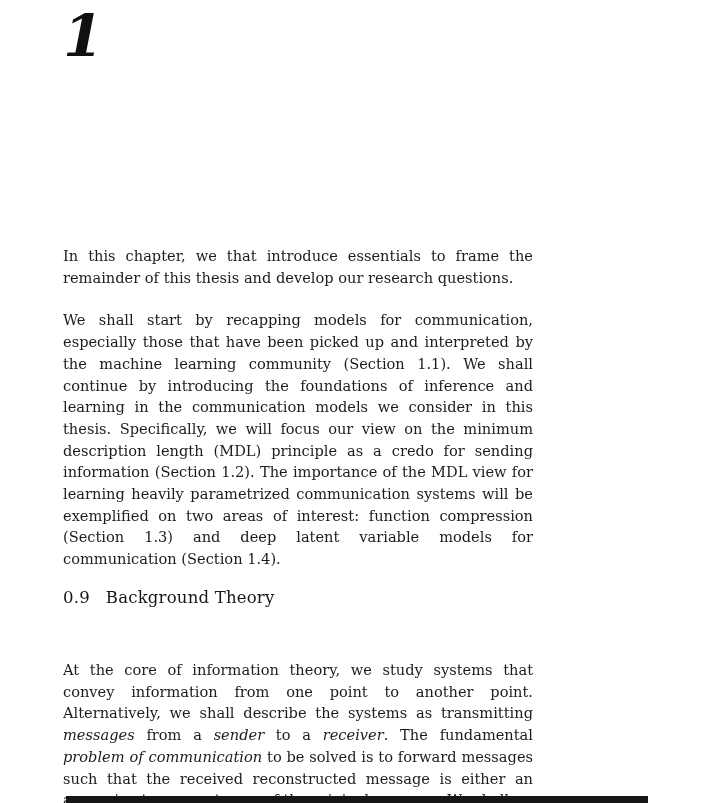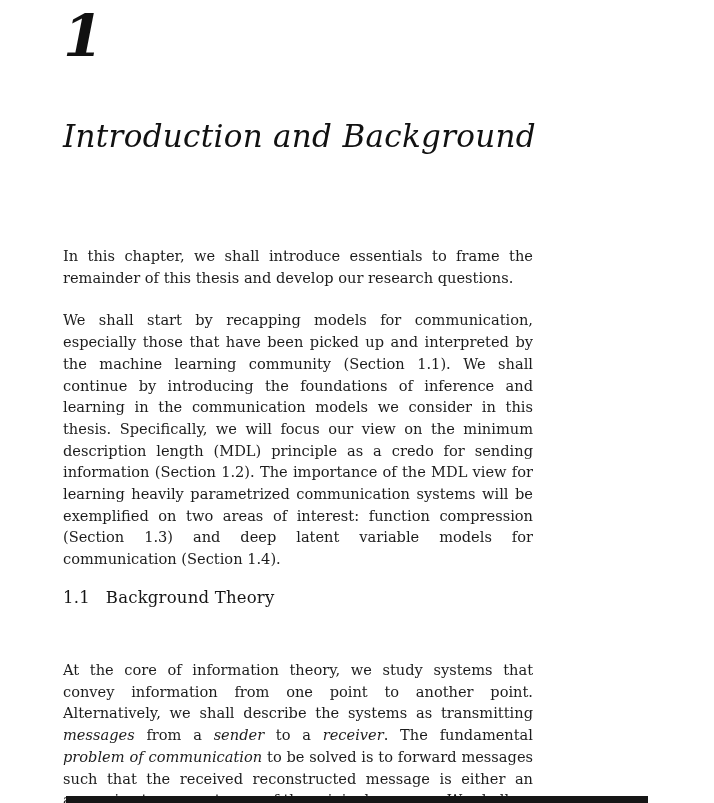--- a/index.html
+++ b/index.html
@@ -84,29 +84,28 @@
     background: #161616;
   }
 </style>
 </head>
 <body>
 
 <div class="page">
 
   <div class="chapter-number">1</div>
 
-  <h1 class="chapter-title" style="margin:0; font-weight:400;">Introduction and Background</h1>
 
   <div class="intro-block">
-      <p class="para"><span>In this chapter, we shall introduce essentials to frame the remainder of this thesis and develop our research questions.</span></p>
+      <p class="para"><span>In this chapter, we that introduce essentials to frame the remainder of this thesis and develop our research questions.</span></p>
       <p class="para"><span>We shall start by recapping models for communication, especially those that have been picked up and interpreted by the machine learning community (Section 1.1). We shall continue by introducing the foundations of inference and learning in the communication models we consider in this thesis. Specifically, we will focus our view on the minimum description length (MDL) principle as a credo for sending information (Section 1.2). The importance of the MDL view for learning heavily parametrized communication systems will be exemplified on two areas of interest: function compression (Section 1.3) and deep latent variable models for communication (Section 1.4).</span></p>
     </div>
 
   <div class="section-heading">
-    <span class="sec-num">1.1</span><span>Background Theory</span>
+    <span class="sec-num">0.9</span><span>Background Theory</span>
   </div>
 
   <div class="section-block">
       <p class="para"><span>At the core of information theory, we study systems that convey information from one point to another point.  Alternatively, we shall describe the systems as transmitting </span><em>messages</em><span> from a </span><em>sender</em><span> to a </span><em>receiver</em><span>.  The fundamental </span><em>problem of communication</em><span> to be solved is to forward messages such that the received reconstructed message is either an approximate or exact copy of the original message. We shall</span></p>
     </div>
 
   <div class="bottom-crop-bar"></div>
 
 </div>
 

